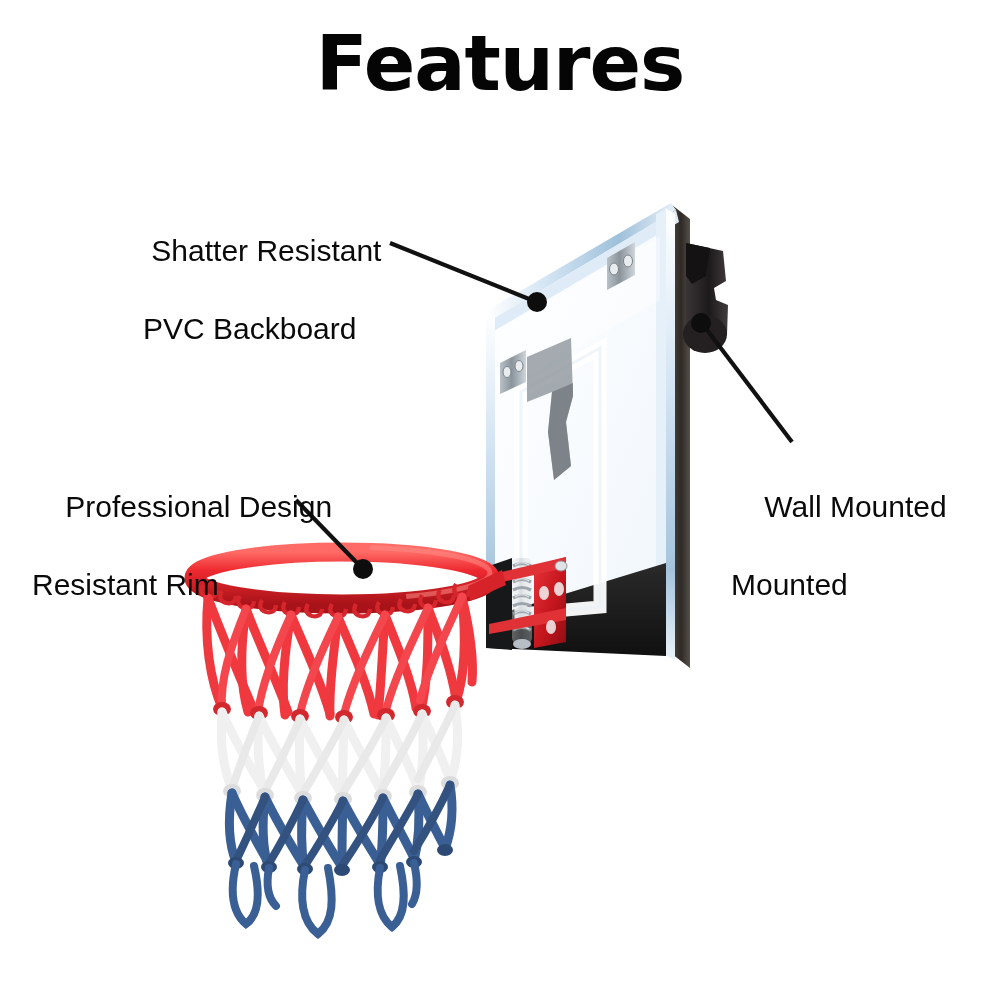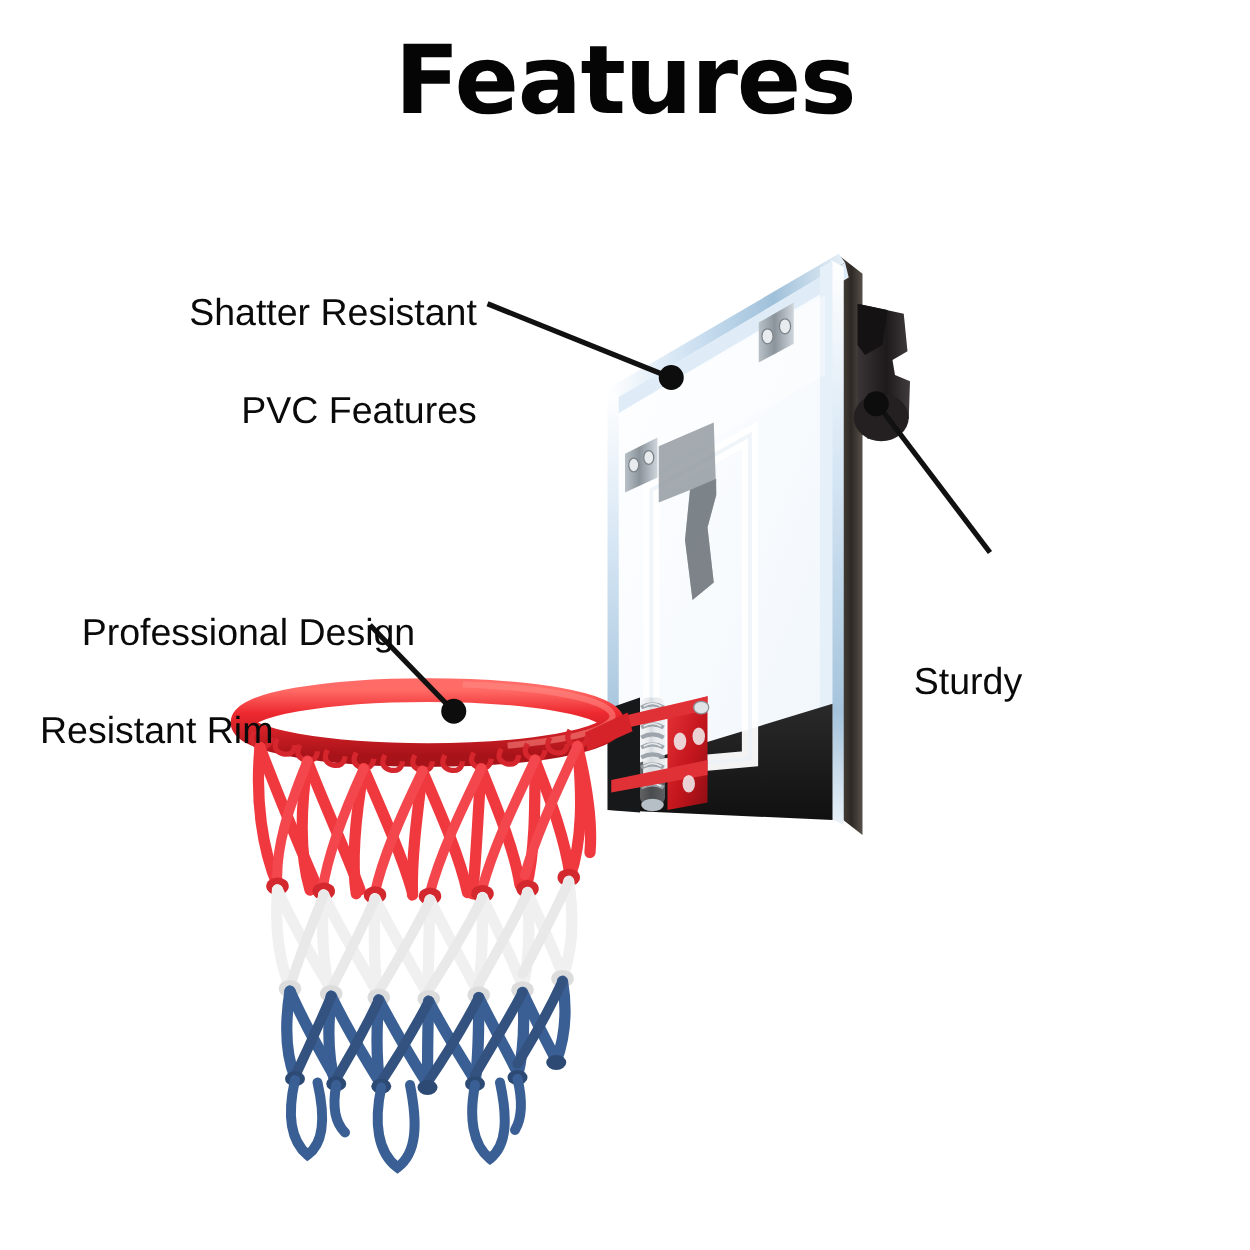--- a/index.html
+++ b/index.html
@@ -39,21 +39,21 @@
     font-family: "Liberation Sans", "DejaVu Sans", sans-serif;
     font-weight: 400;
     font-size: 30px;
     line-height: 1.30;
     color: #0a0a0a;
     white-space: pre;
   }
   #callout-backboard {
     left: 118px;
     top: 192px;
-    text-align: right;
+    text-align: center;
   }
   #callout-rim {
     left: 32px;
     top: 448px;
     text-align: left;
   }
   #callout-wall {
     left: 731px;
     top: 448px;
     text-align: left;
@@ -362,25 +362,26 @@
     </g>
     <g fill="#0d0d0d">
       <circle cx="537" cy="302" r="10"></circle>
       <circle cx="363" cy="569" r="10"></circle>
       <circle cx="701" cy="323" r="10"></circle>
     </g>
   </svg>
 
   <div class="callout" id="callout-backboard">
     <span class="l1">Shatter Resistant</span>
-    <span class="l2">PVC Features</span>
+    <span class="l2">PVC Backboard</span>
   </div>
 
   <div class="callout" id="callout-rim">
     <span class="l1">Professional Design</span>
     <span class="l2">Resistant Rim</span>
   </div>
 
   <div class="callout" id="callout-wall">
-    <span class="l2">Sturdy</span>
+    <span class="l1">Wall Mounted</span>
+    <span class="l2">Mounted</span>
   </div>
 
 </div>
 
 </body></html>

